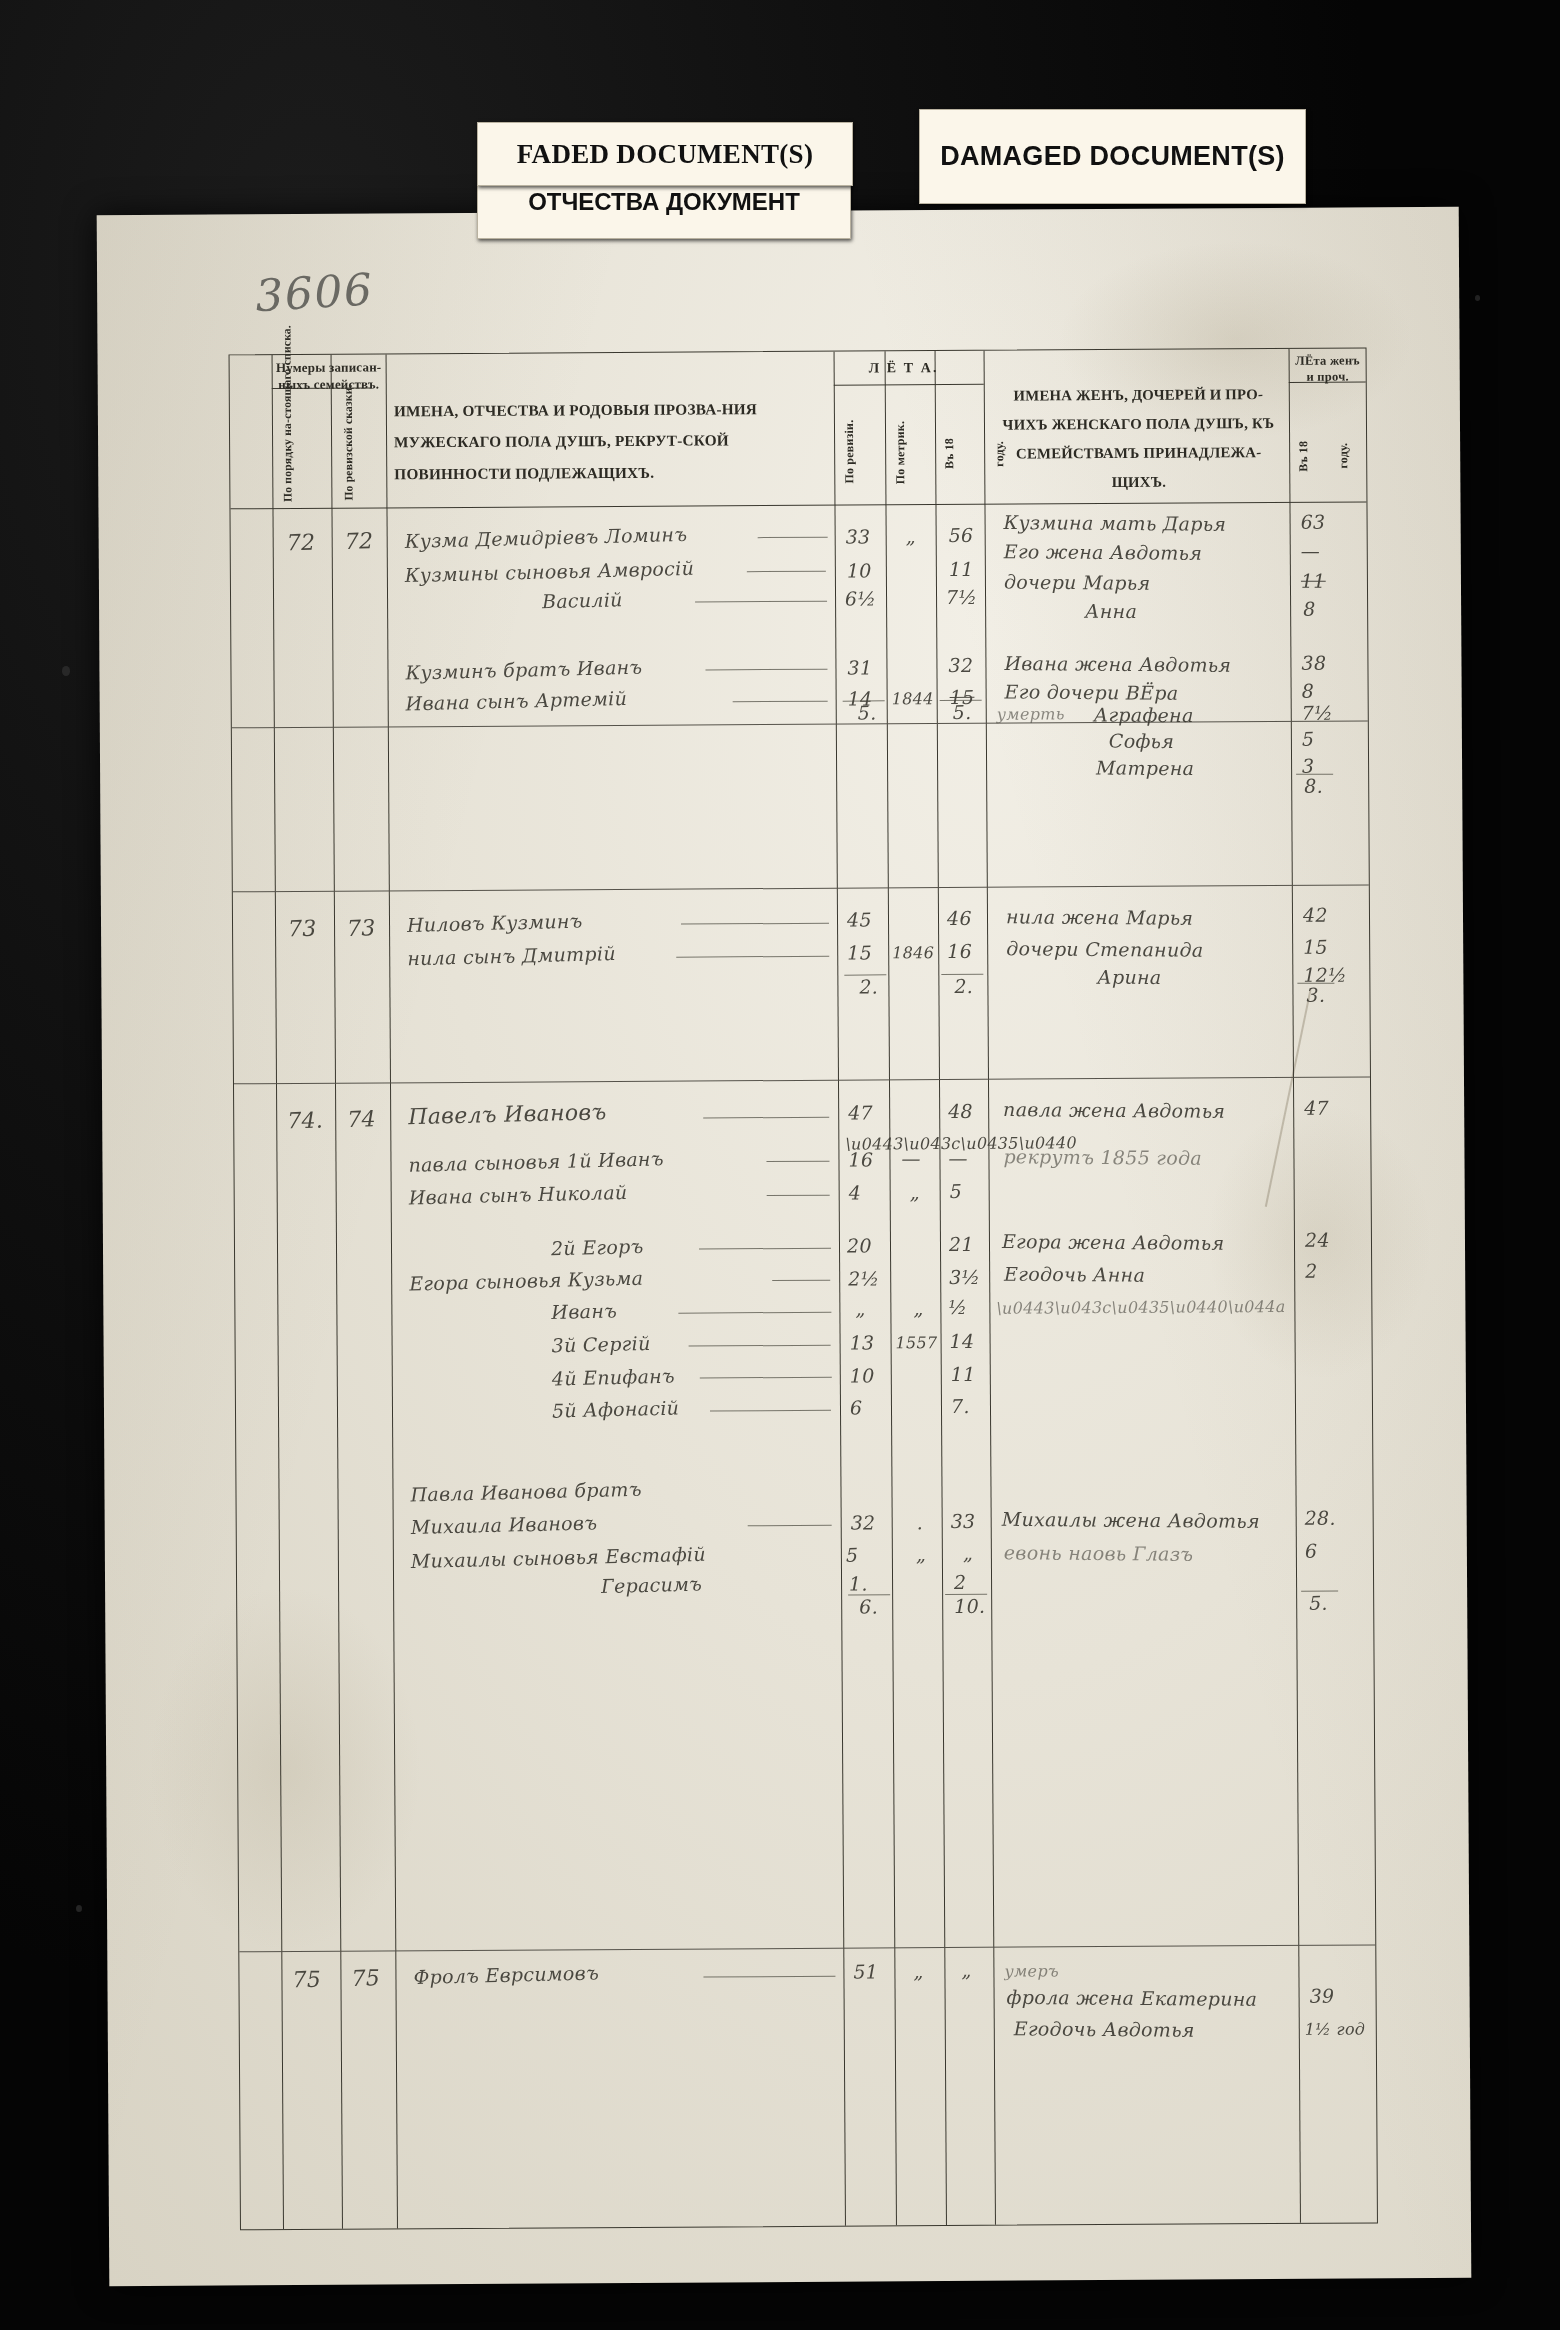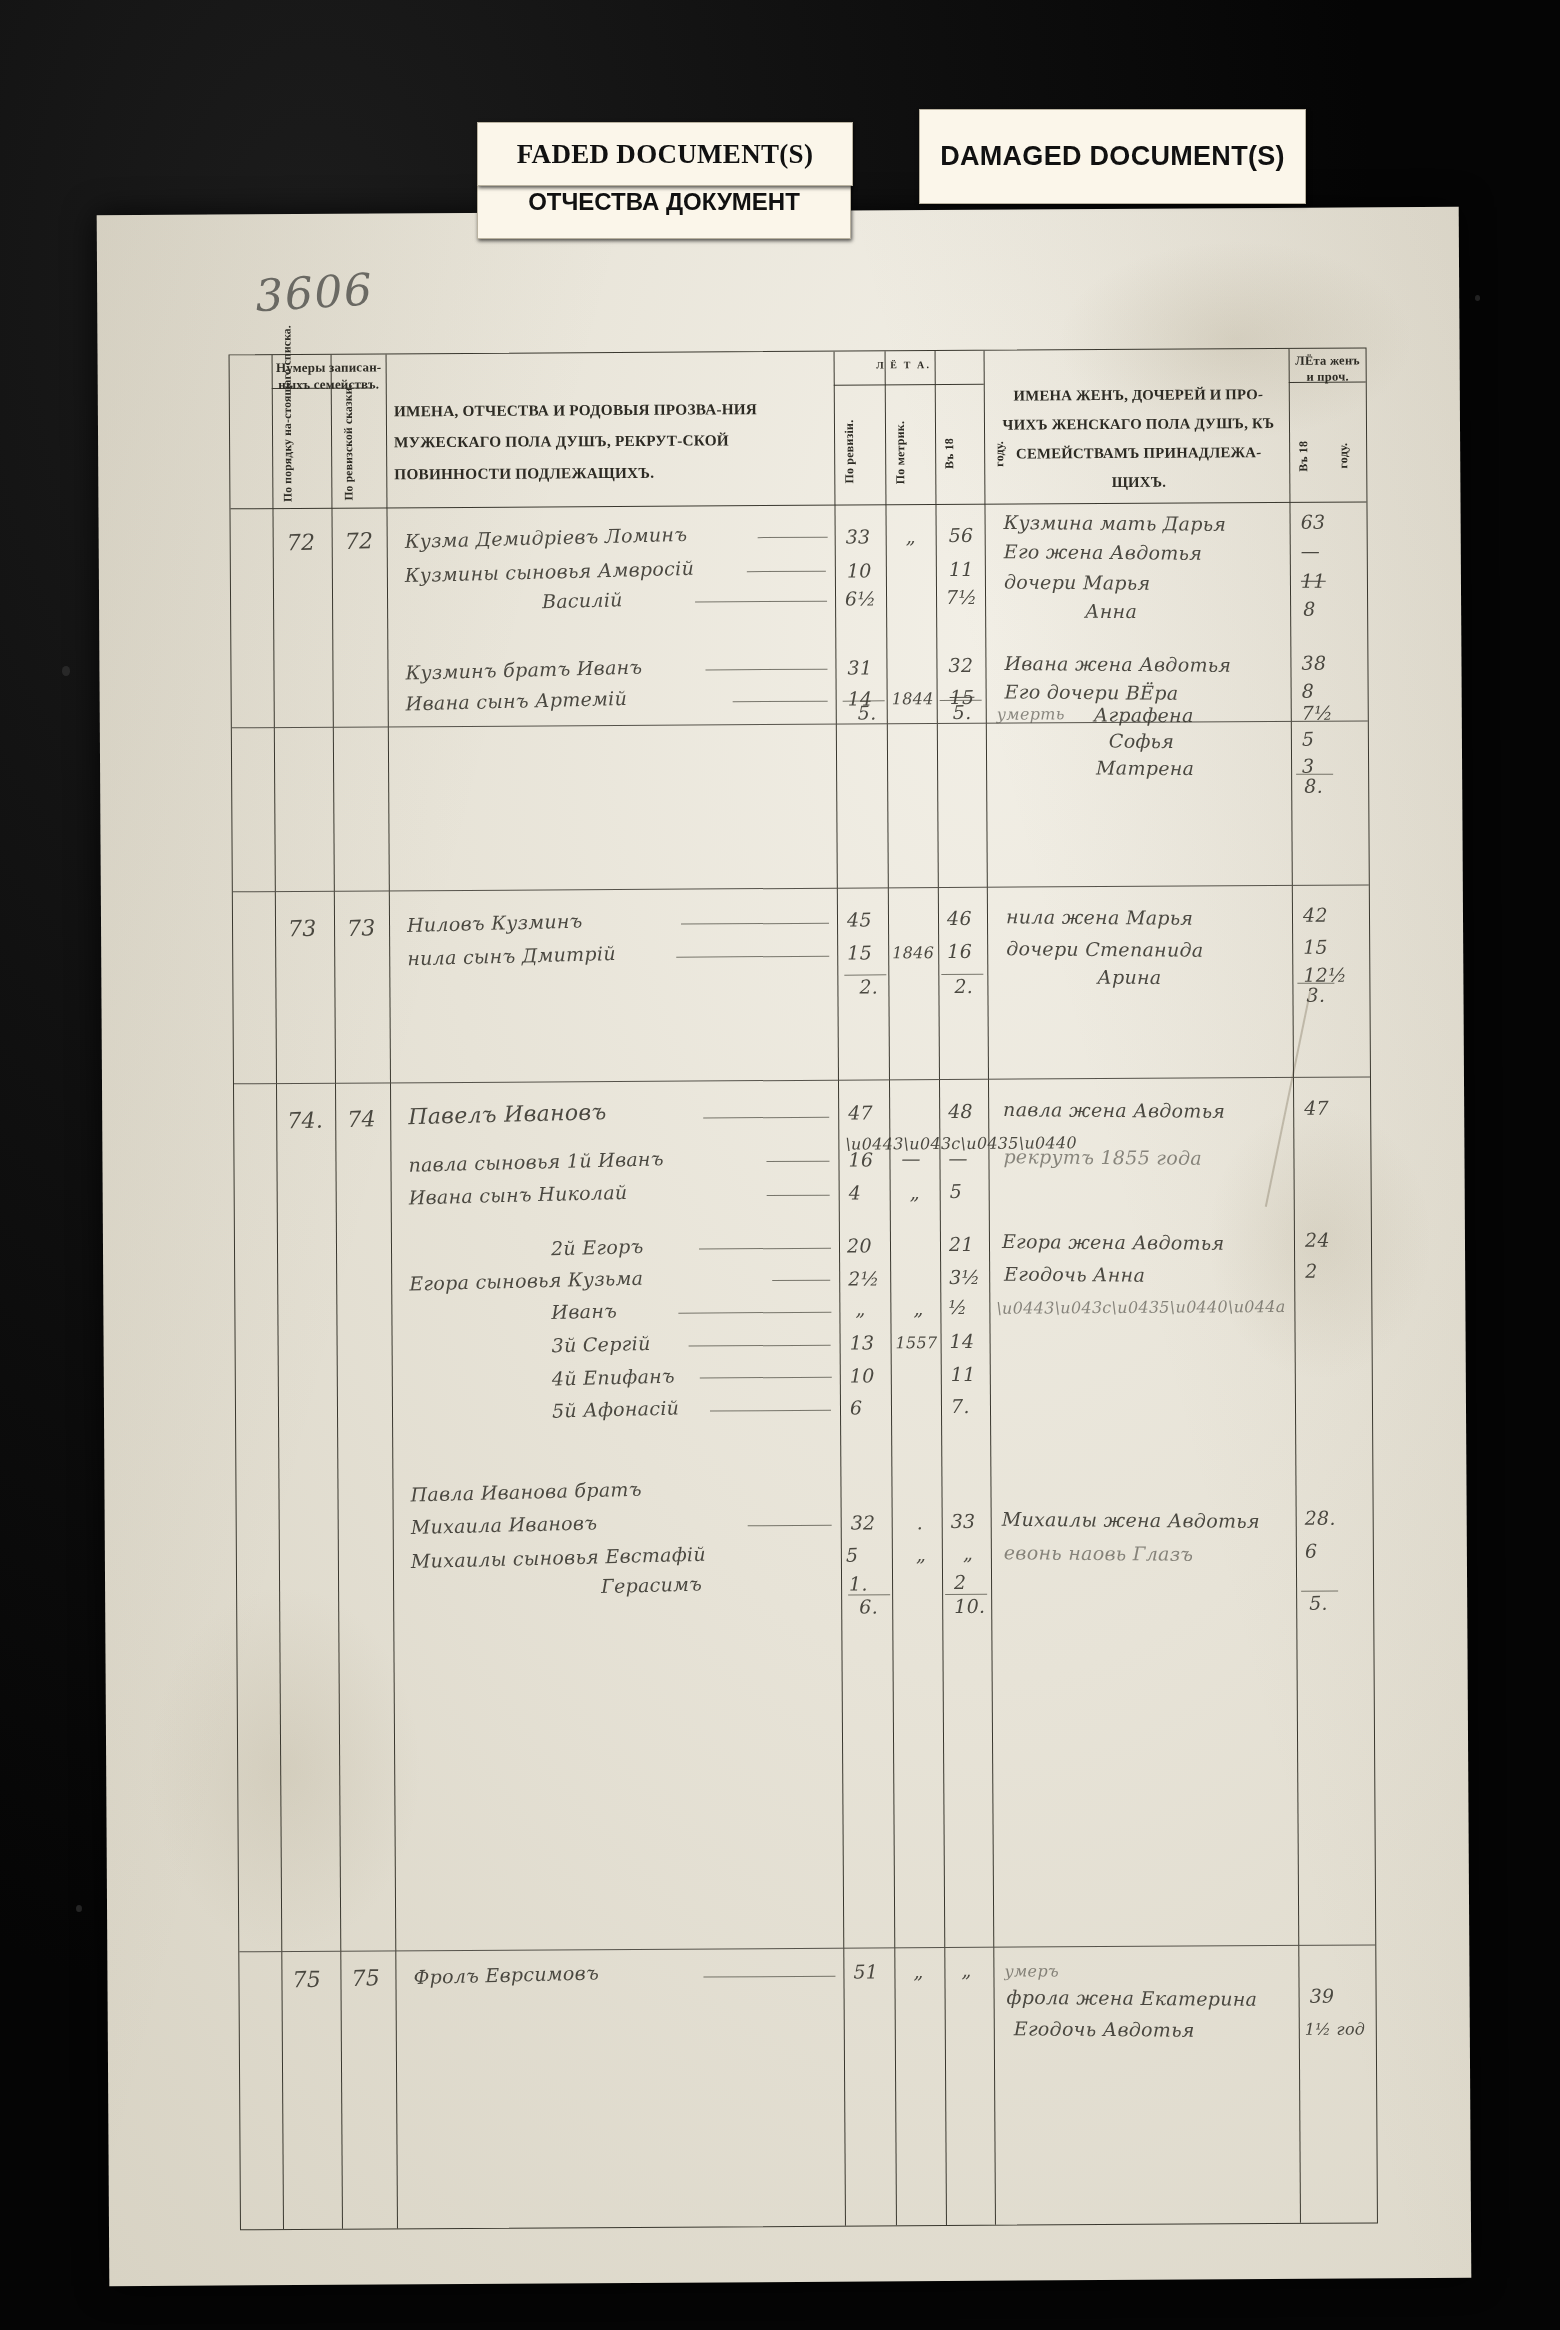--- a/index.html
+++ b/index.html
@@ -132,21 +132,21 @@
     <div class="vline" style="left:705px;"></div>
     <div class="vline" style="left:754px;"></div>
     <div class="vline" style="left:1059px;"></div>
 
     <div class="hline" style="top:33px;left:42px;right:994px;"></div>
     <div class="hline" style="top:33px;left:604px;right:382px;"></div>
     <div class="hline" style="top:33px;left:1059px;right:0;"></div>
     <div class="hline" style="top:153px;left:0;right:0;"></div>
 
     <div class="hdr" style="left:44px;top:5.3px;width:110px;font-size:13px;">Нумеры записан-ныхъ семействъ.</div>
-    <div class="hdr" style="left:606px;top:8.4px;width:136px;font-size:10px;letter-spacing:2.1px;">Л Ё Т А.</div>
+    <div class="hdr" style="left:606px;top:8.4px;width:136px;font-size:14px;letter-spacing:2.1px;">Л Ё Т А.</div>
     <div class="hdr" style="left:1061px;top:4.2px;width:74px;font-size:12.6px;">ЛЁта женъ и проч.</div>
 
     <div class="hdr vert" style="left:51px;top:42px;height:105px;font-size:11.6px;">По порядку на-стоящаго списка.</div>
     <div class="hdr vert" style="left:112px;top:51px;height:95px;font-size:11.6px;">По ревизской сказки.</div>
     <div class="hdr vert" style="left:612px;top:55px;height:90px;font-size:12px;">По ревизіи.</div>
     <div class="hdr vert" style="left:663px;top:59px;height:84px;font-size:12px;">По метрик.</div>
     <div class="hdr vert" style="left:712px;top:74px;height:58px;font-size:12px;">Въ 18</div>
     <div class="hdr vert" style="left:762px;top:80px;height:47px;font-size:12px;">году.</div>
     <div class="hdr vert" style="left:1066px;top:79px;height:58px;font-size:12px;">Въ 18</div>
     <div class="hdr vert" style="left:1106px;top:84px;height:47px;font-size:12px;">году.</div>

